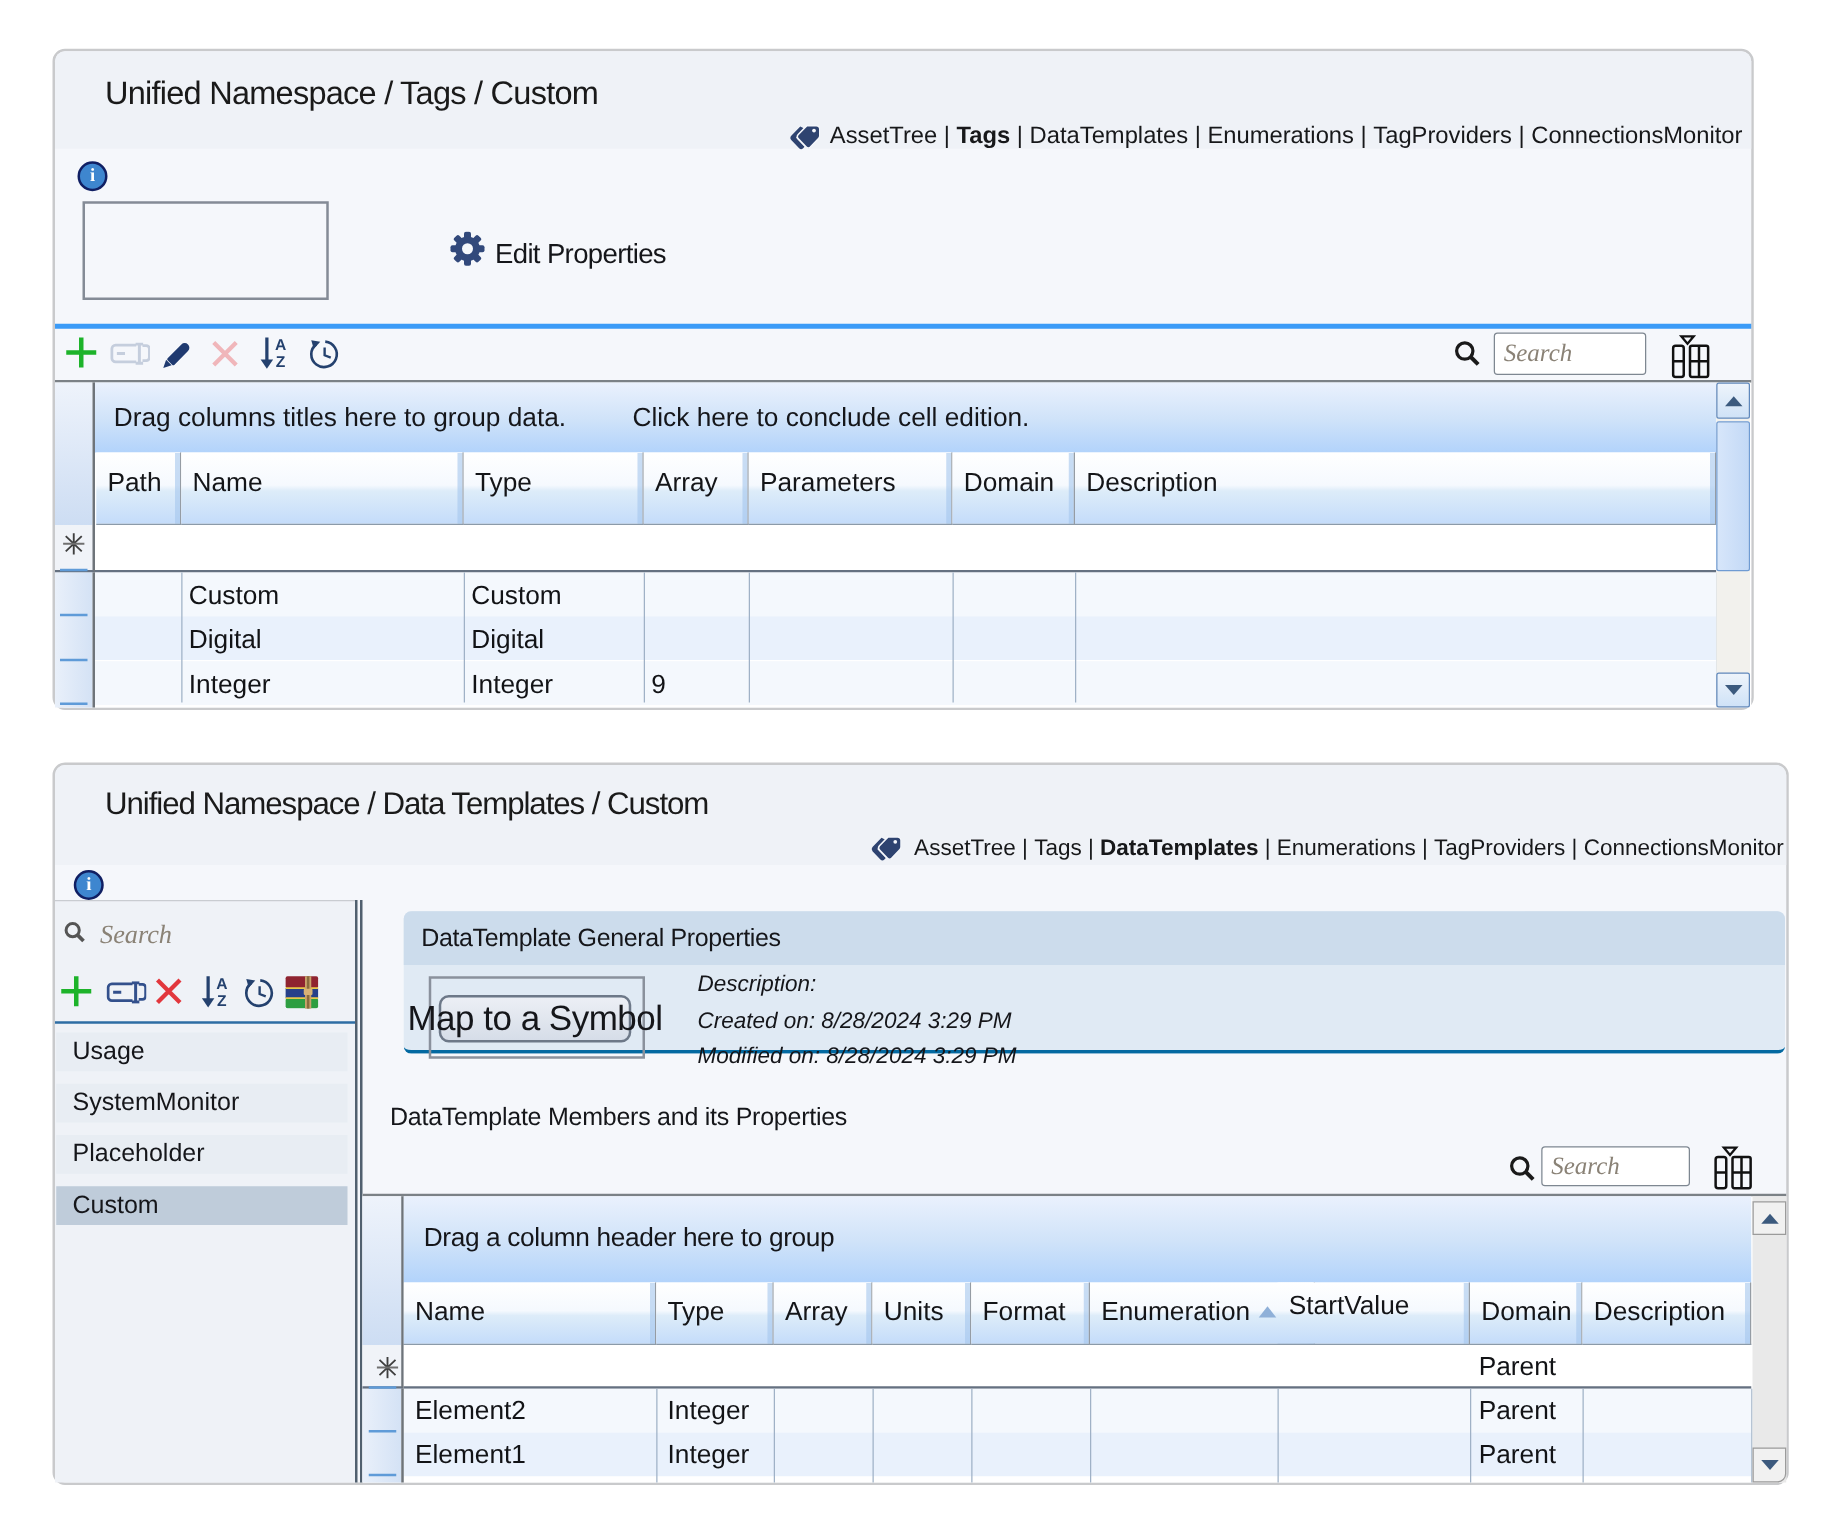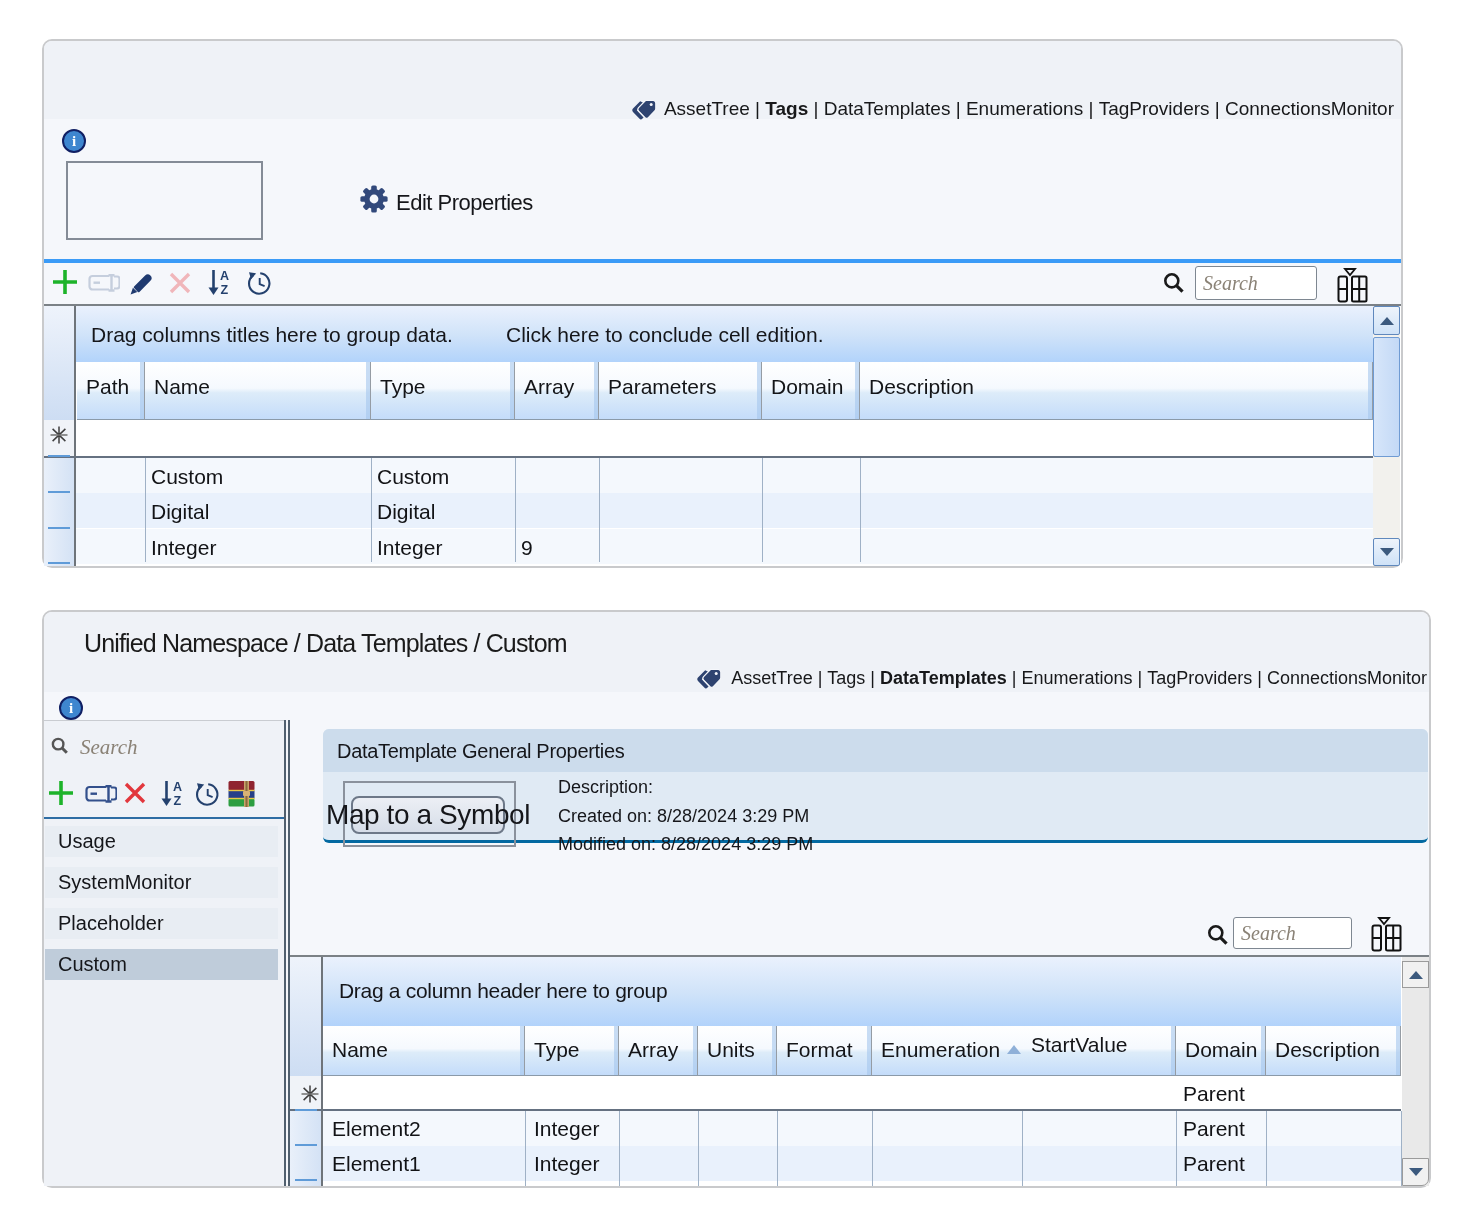--- a/index.html
+++ b/index.html
@@ -28,20 +28,21 @@
 .tri-dn{width:0;height:0;border-left:7px solid transparent;border-right:7px solid transparent;border-top:8px solid #3c5a7e}
 .sb-track2{position:absolute;background:#e9e9e9}
 .sb-btn2{position:absolute;background:#f1f1f1;border:1px solid #9b9b9b;display:flex;align-items:center;justify-content:center}
 .itm{position:absolute;left:1px;width:233px;height:31px;background:#e8edf3;display:flex;align-items:center;padding-left:13px;font-size:20px;color:#15161a}
 </style>
 </head>
 <body>
 
 <div class="panel" style="left:42px;top:39px;width:1361px;height:529px">
  <div class="tstrip" style="height:78px"></div>
+ <div class="title" style="left:40px;top:18px;font-size:26px;letter-spacing:-0.6px">Unified Namespace / Tags / Custom</div>
  <div class="nav" style="right:7px;top:55px;height:24px;font-size:19px">
       <svg width="26" height="20" viewBox="0 0 26 20" style="">
         <g fill="#2e4370">
           <path d="M10.2 1.2 L3 8.6 a2.6 2.6 0 0 0 0 3.4 L9.3 18.6 a2.2 2.2 0 0 0 3.2 0 L13.6 17.4 L6.8 10.2 L13.8 3 Z"></path>
           <path d="M15.5 0.5 L8.6 7.6 a2.6 2.6 0 0 0 0.05 3.5 L15 17.6 a2.3 2.3 0 0 0 3.3 0.1 L25 10.6 a2.8 2.8 0 0 0 0.8-2 V3.2 a2.7 2.7 0 0 0-2.7-2.7 Z" stroke="#f5f7fb" stroke-width="1.2"></path>
           <circle cx="21.2" cy="4.4" r="1.5" fill="#f5f7fb"></circle>
         </g>
       </svg>
       <span style="margin-left:8px">AssetTree&nbsp;|&nbsp;<b>Tags</b>&nbsp;|&nbsp;DataTemplates&nbsp;|&nbsp;Enumerations&nbsp;|&nbsp;TagProviders&nbsp;|&nbsp;ConnectionsMonitor</span>
     </div>
@@ -229,22 +230,23 @@
    <div class="itm" style="top:187px">Placeholder</div>
    <div class="itm" style="top:228px;background:#bfccda">Custom</div>
  </div>
  <div style="position:absolute;left:240px;top:108px;width:6px;height:466px;border-left:2px solid #51606f;border-right:2px solid #51606f"></div>
 
  <div style="position:absolute;left:279px;top:117px;width:1105px;height:114px;background:#e0eaf4;border-radius:6px;border-bottom:3px solid #0369a1">
    <div style="position:absolute;left:0;right:0;top:0;height:43px;background:#ccdcec;border-radius:6px 6px 0 0"></div>
    <div style="position:absolute;left:14px;top:11px;font-size:20px;letter-spacing:-0.3px;color:#15161a">DataTemplate General Properties</div>
    <div style="position:absolute;left:20px;top:52px;width:173px;height:66px;border:2px solid #8a919c"></div>
    <div style="position:absolute;left:28px;top:67px;width:154px;height:38px;border:2px solid #6d7888;border-radius:8px;background:linear-gradient(#eceff5,#d6dde8);display:flex;align-items:center;justify-content:center;font-size:28px;letter-spacing:-0.4px;white-space:nowrap;color:#15161a">Map to a Symbol</div>
-   <div style="position:absolute;left:235px;top:44px;font-size:18px;color:#15161a;line-height:28.5px">Description:<br>Created on: 8/28/2024 3:29 PM<br>Modified on: 8/28/2024 3:29 PM</div>
+   <div style="position:absolute;left:235px;top:44px;font-size:18px;font-style:italic;color:#15161a;line-height:28.5px">Description:<br>Created on: 8/28/2024 3:29 PM<br>Modified on: 8/28/2024 3:29 PM</div>
  </div>
+ <div style="position:absolute;left:268px;top:271px;font-size:20px;letter-spacing:-0.2px;color:#15161a">DataTemplate Members and its Properties</div>
  <span class="icon" style="left:1163px;top:312px"><svg width="21" height="21" viewBox="0 0 21 21" style="">
         <circle cx="8.82" cy="8.82" r="6.51" stroke="#1a1a1a" stroke-width="2.6" fill="none"></circle>
         <path d="M13.02 13.02 L19.53 19.53" stroke="#1a1a1a" stroke-width="3.2"></path>
       </svg></span>
  <div class="sbox" style="left:1189px;top:305px;width:119px;height:32px;font-size:20px">Search</div>
  <span class="icon" style="left:1327px;top:304px"><svg width="31" height="36" viewBox="0 0 31 36" style="">
         <g stroke="#111" fill="none" stroke-width="2">
           <path d="M8 2 L13 8 L18 2 Z" stroke-width="1.8"></path>
           <rect x="1.5" y="9.5" width="8.5" height="25" rx="2"></rect>
           <path d="M1.5 22 H10"></path>

